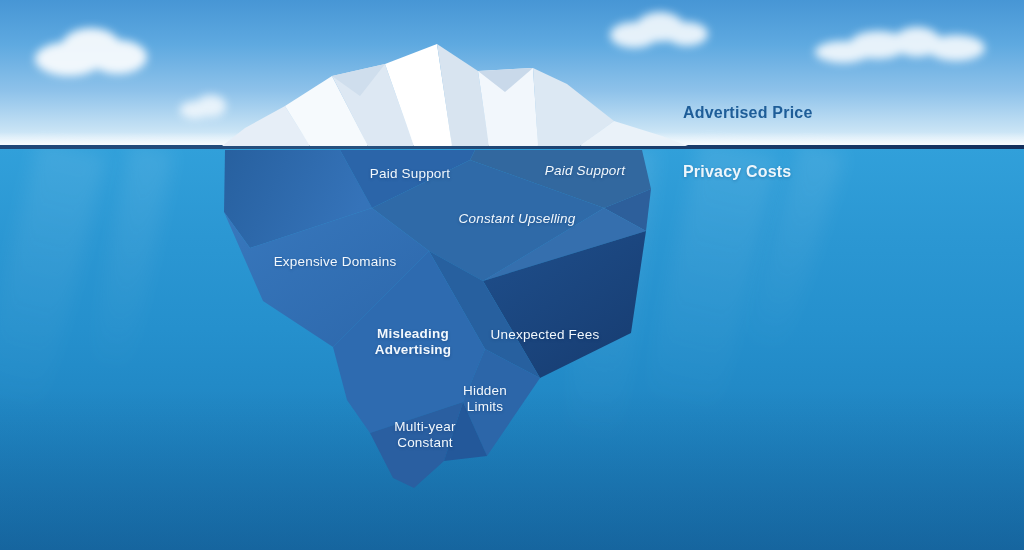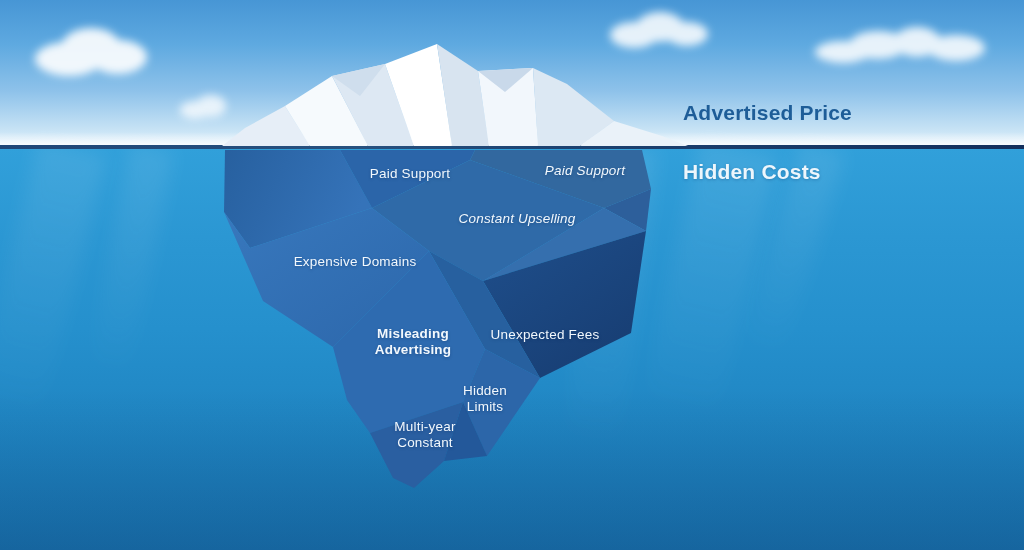--- a/index.html
+++ b/index.html
@@ -44,21 +44,21 @@
   svg.berg{position:absolute;left:0;top:0;z-index:5;}
   
   .labels{position:absolute;left:0;top:0;width:1024px;height:550px;z-index:8;}
   .cost-label{
     position:absolute;transform:translate(-50%,-50%);
     color:#f2f8fd;font-size:13.5px;line-height:16px;text-align:center;
     white-space:pre-line;letter-spacing:.2px;
     text-shadow:0 1px 3px rgba(8,40,88,.35);
   }
   .heading{
-    position:absolute;font-size:21px;font-weight:700;line-height:22px;
+    position:absolute;font-size:16px;font-weight:700;line-height:22px;
     letter-spacing:.2px;z-index:9;
   }
   #heading-below{text-shadow:0 1px 3px rgba(10,50,100,.3);}
 </style>
 </head>
 <body>
 
 <div id="stage">
 
   <div class="sky">
@@ -139,26 +139,26 @@
       <polygon points="580,146 614,121 662,136 688,146" fill="#eaf2f9"></polygon>
       <polygon points="332,76 385,64 360,96" fill="#cfdeed"></polygon>
       <polygon points="478,71 533,68 505,92" fill="#c9d9ea"></polygon>
     </g>
   </svg>
 
   <div class="labels" id="labels-layer">
       <div class="cost-label" style="left: 410px; top: 174px; color: rgb(242, 248, 253);">Paid Support</div>
       <div class="cost-label" style="left: 585px; top: 171px; color: rgb(242, 248, 253); font-style: italic;">Paid Support</div>
       <div class="cost-label" style="left: 517px; top: 219px; color: rgb(242, 248, 253); font-style: italic;">Constant Upselling</div>
-      <div class="cost-label" style="left: 335px; top: 262px; color: rgb(242, 248, 253); margin-left: 20px;">Expensive Domains</div>
+      <div class="cost-label" style="left: 335px; top: 262px; color: rgb(242, 248, 253);">Expensive Domains</div>
       <div class="cost-label" style="left: 545px; top: 311px; color: rgb(242, 248, 253); margin-top: 24px;">Unexpected Fees</div>
       <div class="cost-label" style="left: 413px; top: 342px; color: rgb(242, 248, 253); font-weight: bold;">Misleading
 Advertising</div>
       <div class="cost-label" style="left: 485px; top: 399px; color: rgb(242, 248, 253);">Hidden
 Limits</div>
       <div class="cost-label" style="left: 425px; top: 435px; color: rgb(242, 248, 253);">Multi-year
 Constant</div>
     </div>
 
   <div class="heading" id="heading-above" style="left: 683px; top: 102px; color: rgb(30, 93, 152);">Advertised Price</div>
-  <div class="heading" id="heading-below" style="left: 683px; top: 161px; color: rgb(237, 246, 252);">Hidden Costs</div>
+  <div class="heading" id="heading-below" style="left: 683px; top: 161px; color: rgb(237, 246, 252);">Privacy Costs</div>
 
 </div>
 
 </body></html>

